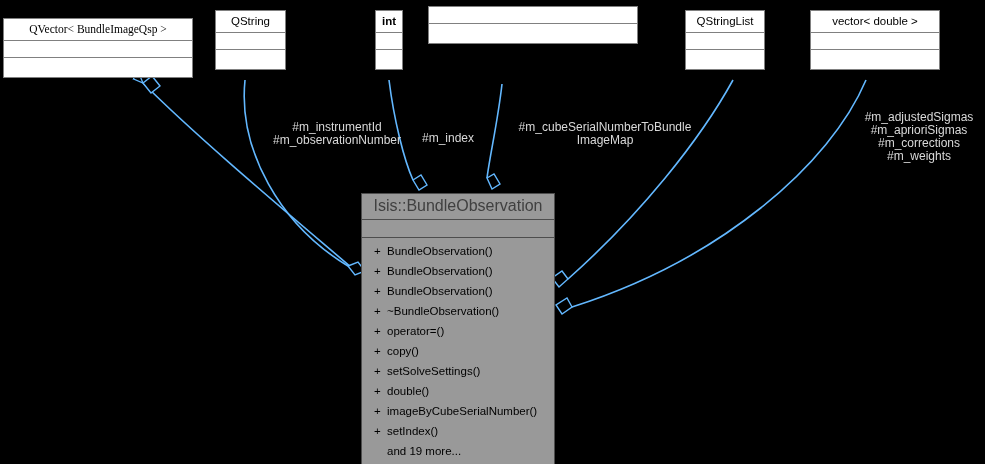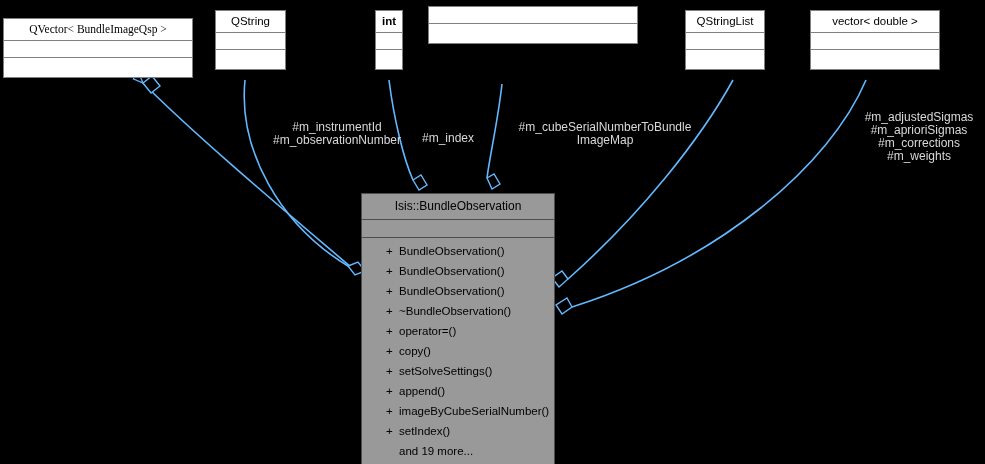--- a/index.html
+++ b/index.html
@@ -54,33 +54,33 @@
     height: 19px;
   }
   
   .node.current {
     background: #999999;
     border: 1px solid #4d4d4d;
   }
   .node.current .title {
     background: #999999;
     border-bottom: 1px solid #4d4d4d;
-    font-size: 12px;
+    font-size: 16px;
     padding: 5px 5px 6px 5px;
-    color: #000000;
+    color: #404040;
   }
   .node.current .attrs {
     box-sizing: border-box;
     height: 18px;
     border-bottom: 1px solid #4d4d4d;
     background: #999999;
   }
   .node.current .methods {
     background: #999999;
-    padding: 3px 0 4px 16px;
+    padding: 3px 0 4px 4px;
   }
   .node.current .methods .m {
     font-size: 11.5px;
     line-height: 20px;
     color: #000000;
     padding-left: 8px;
     white-space: nowrap;
   }
   .node.current .methods .m .vis {
     display: inline-block;
@@ -178,21 +178,21 @@
     <div class="title">Isis::BundleObservation</div>
     <div class="attrs"></div>
     <div class="methods">
       <div class="m"><span class="vis">+</span><span>BundleObservation()</span></div>
       <div class="m"><span class="vis">+</span><span>BundleObservation()</span></div>
       <div class="m"><span class="vis">+</span><span>BundleObservation()</span></div>
       <div class="m"><span class="vis">+</span><span>~BundleObservation()</span></div>
       <div class="m"><span class="vis">+</span><span>operator=()</span></div>
       <div class="m"><span class="vis">+</span><span>copy()</span></div>
       <div class="m"><span class="vis">+</span><span>setSolveSettings()</span></div>
-      <div class="m"><span class="vis">+</span><span>append()</span></div>
+      <div class="m"><span class="vis">+</span><span>double()</span></div>
       <div class="m"><span class="vis">+</span><span>imageByCubeSerialNumber()</span></div>
       <div class="m"><span class="vis">+</span><span>setIndex()</span></div>
       <div class="m"><span class="vis"></span><span>and 19 more...</span></div>
     </div>
   </div>
 
   <div class="edge-label" style="left:262px; top:121px; width:150px;">#m_instrumentId
 #m_observationNumber</div>
 
   <div class="edge-label" style="left:413px; top:132px; width:70px;">#m_index</div>

